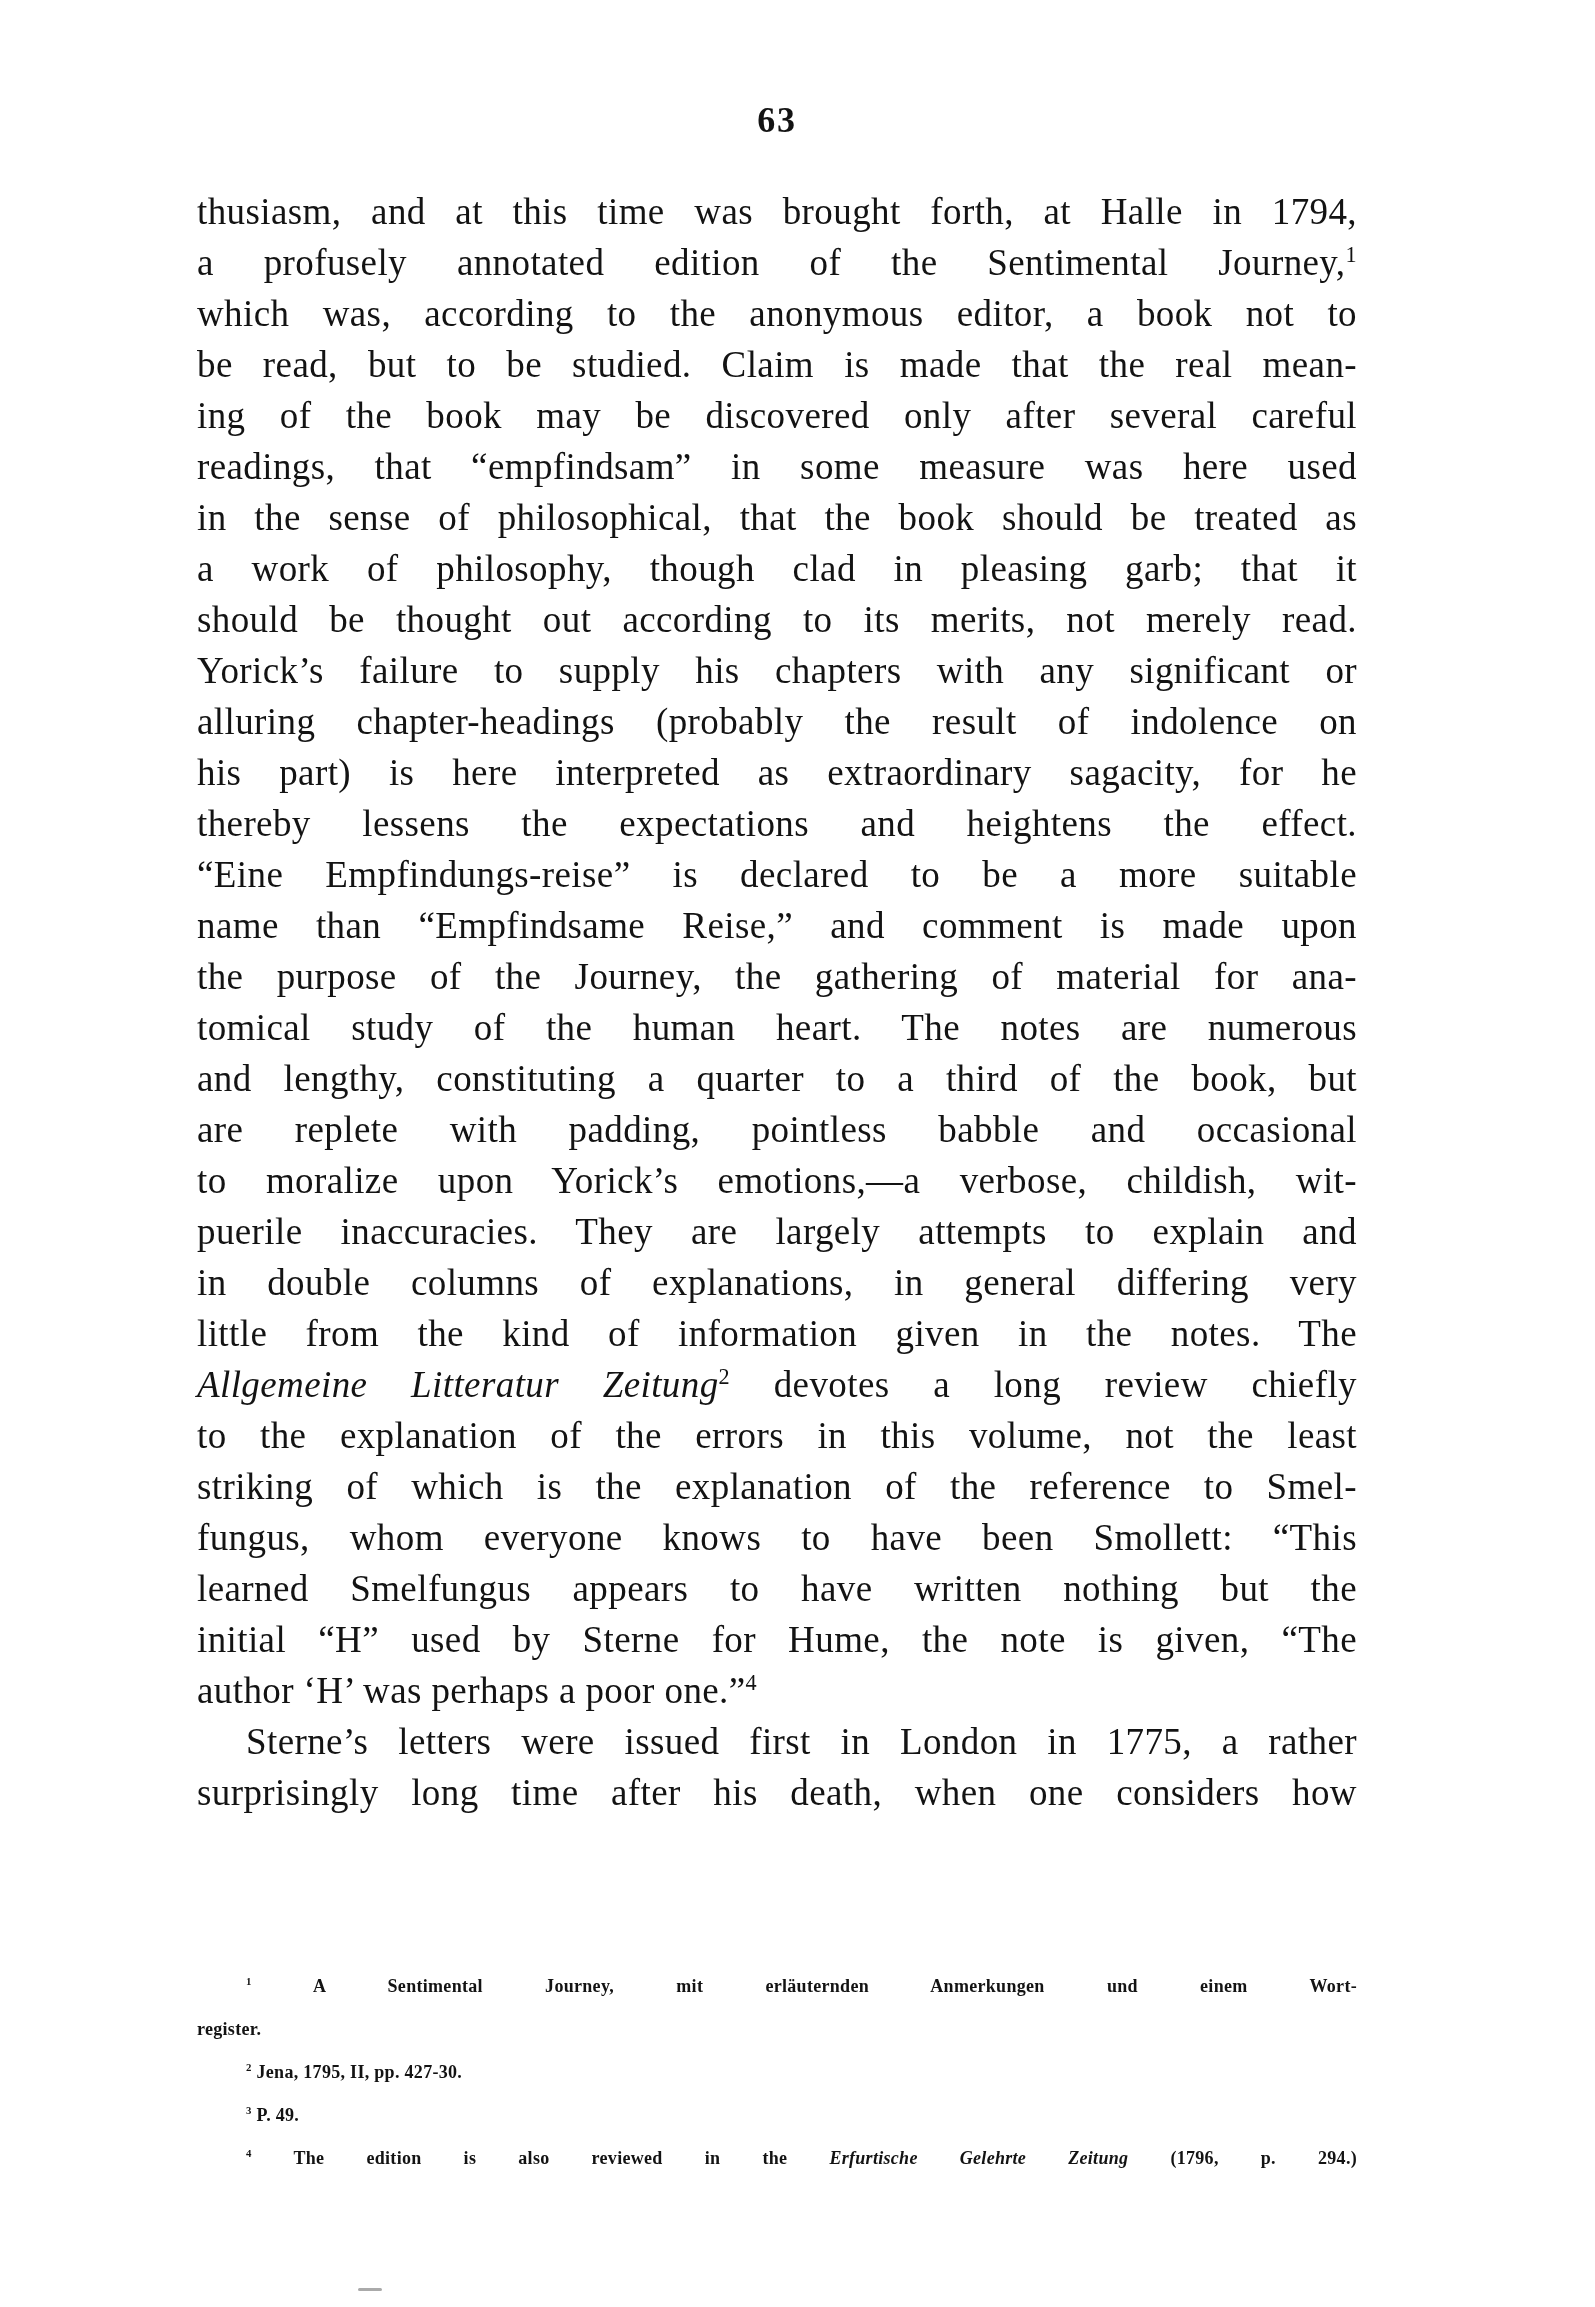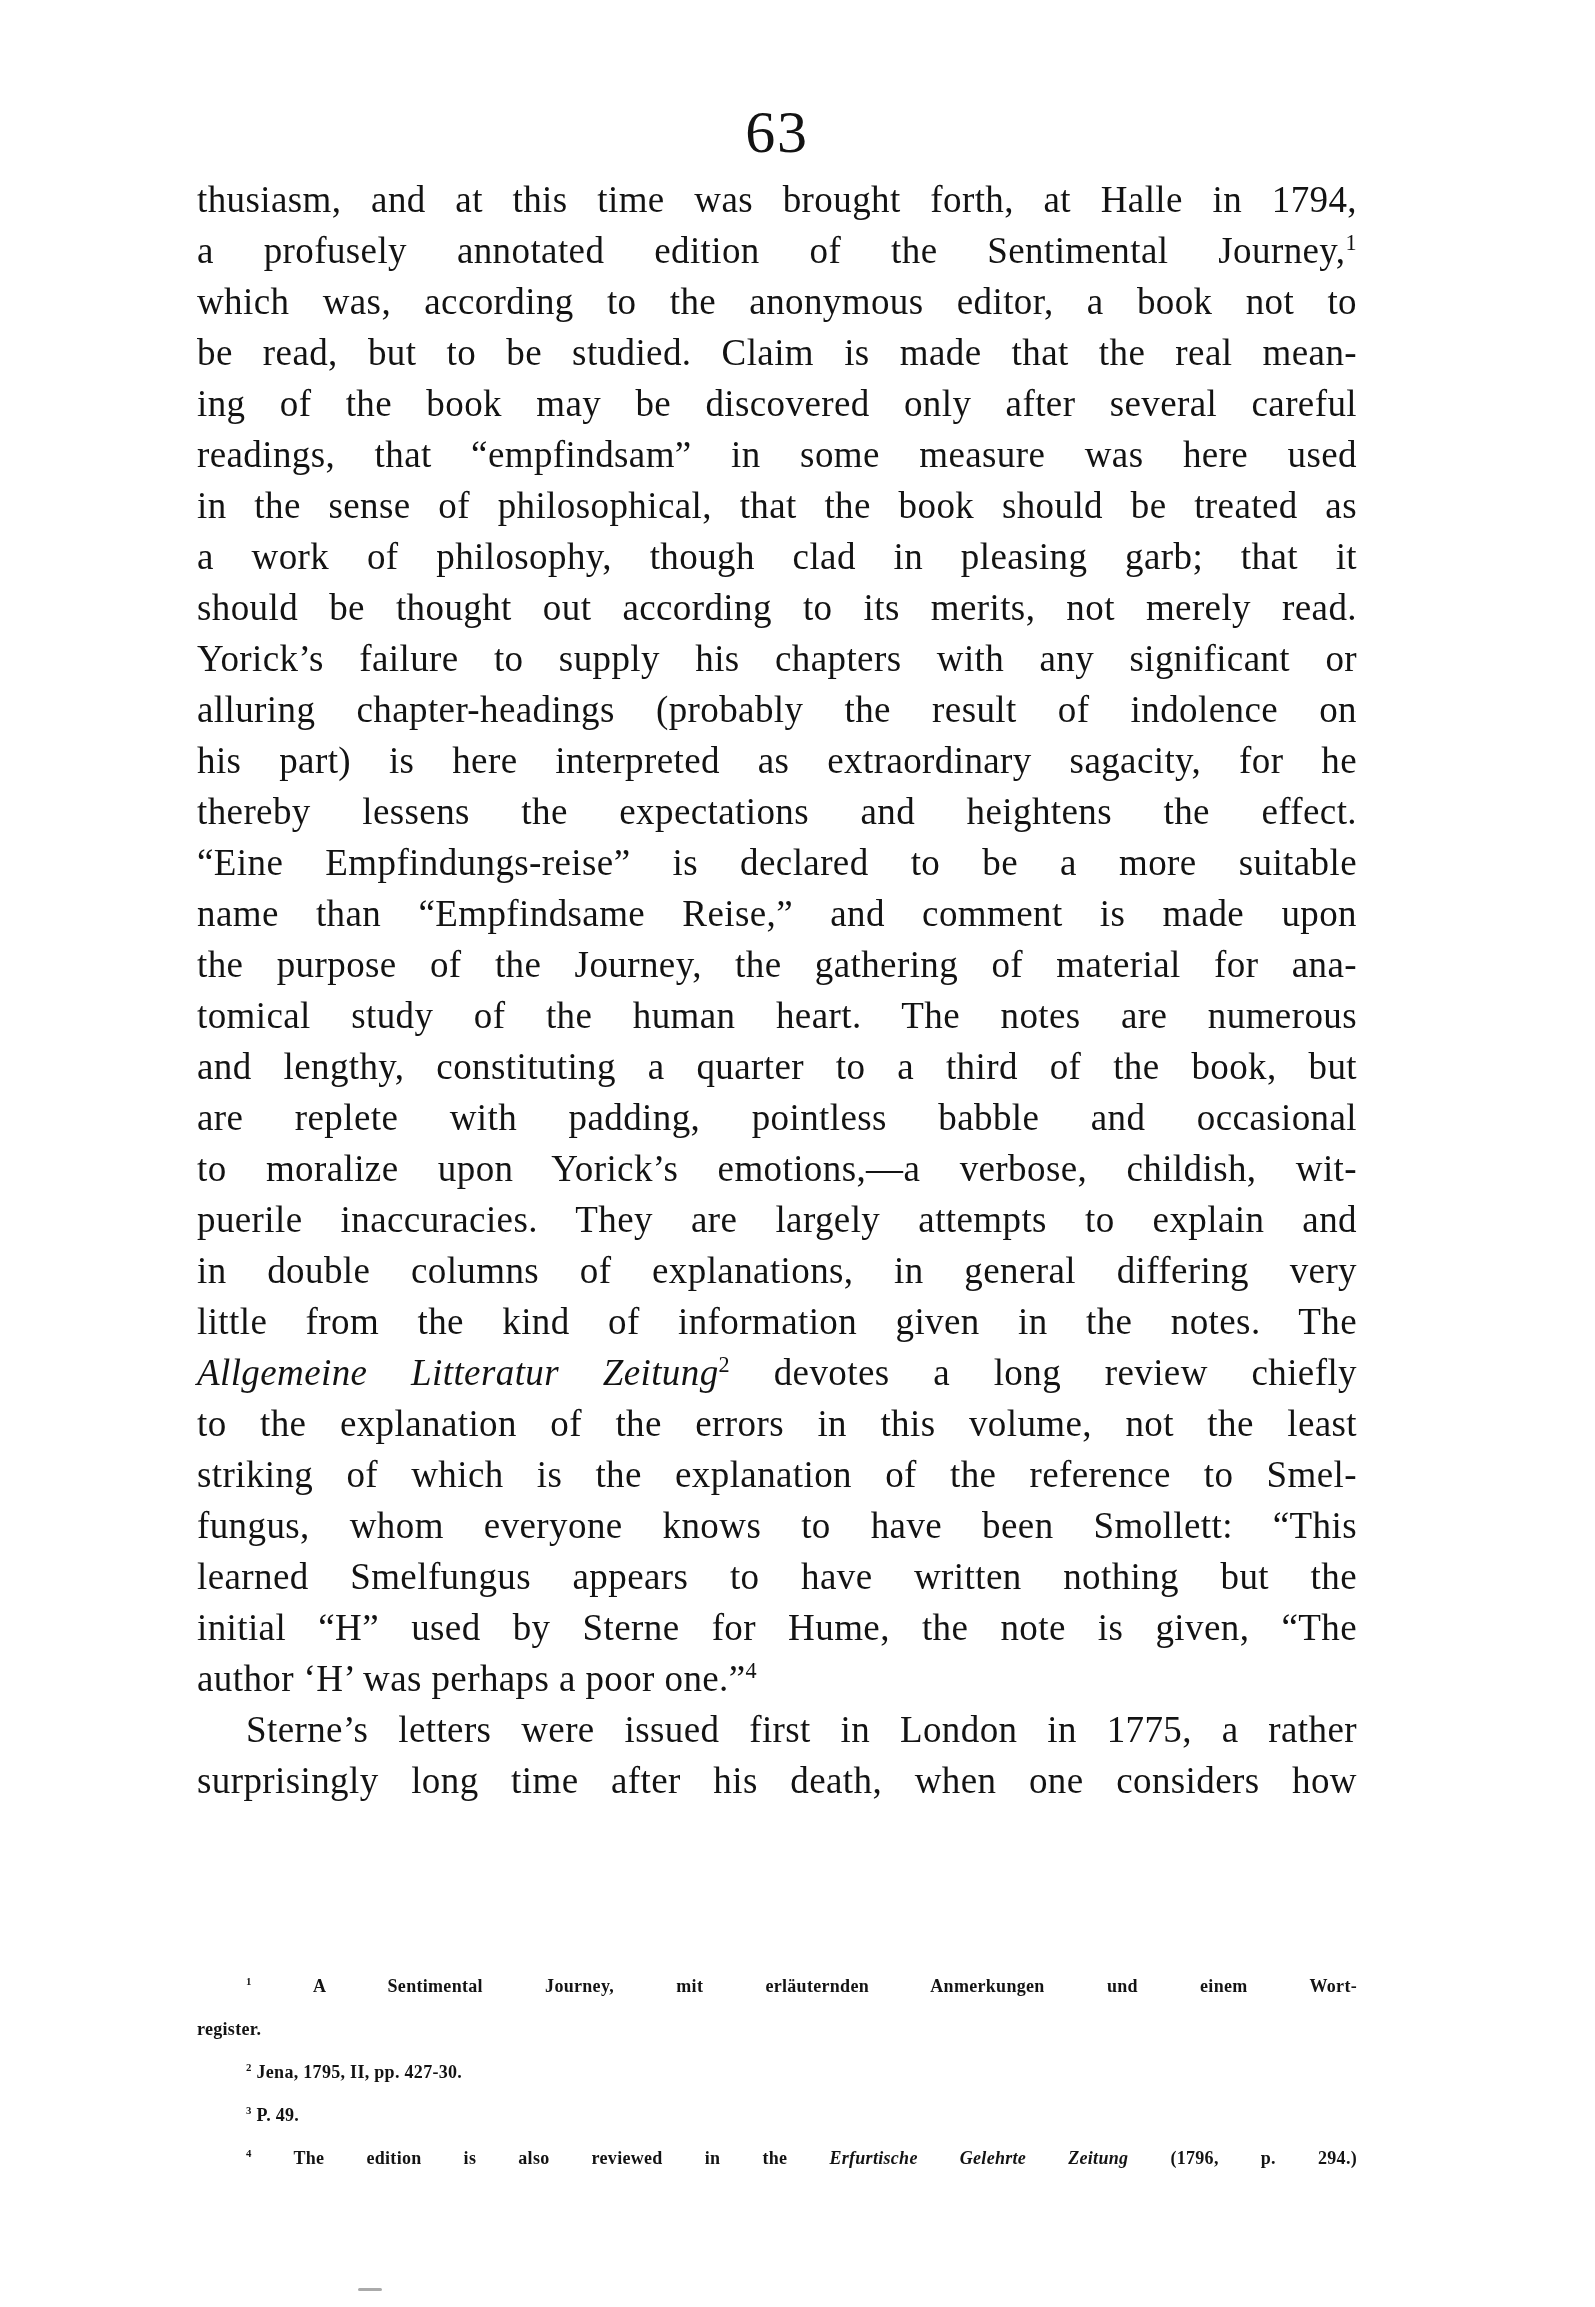--- a/index.html
+++ b/index.html
@@ -6,28 +6,29 @@
   html,body{margin:0;padding:0;background:#e8e8e8;}
   .sheet{
     position:relative;
     width:1596px;height:2308px;
     background:#ffffff;
     overflow:hidden;
     font-family:"Liberation Serif","DejaVu Serif",serif;
   }
   .pageno{
     position:absolute;
-    left:197px;width:1160px;top:104px;
+    left:197px;width:1160px;top:92px;
     text-align:center;
-    font-size:60px;line-height:56px;
+    font-size:36px;line-height:56px;
     letter-spacing:1.8px;
+    font-weight:bold;
   }
   .main{
     position:absolute;
-    left:197px;top:174px;width:1160px;
+    left:197px;top:186px;width:1160px;
     font-size:37px;line-height:51px;
     letter-spacing:0.4px;
   }
   .fns{
     position:absolute;
     left:197px;top:1965px;width:1160px;
     font-size:18px;line-height:43px;
     font-weight:700;
     letter-spacing:0.3px;
   }

